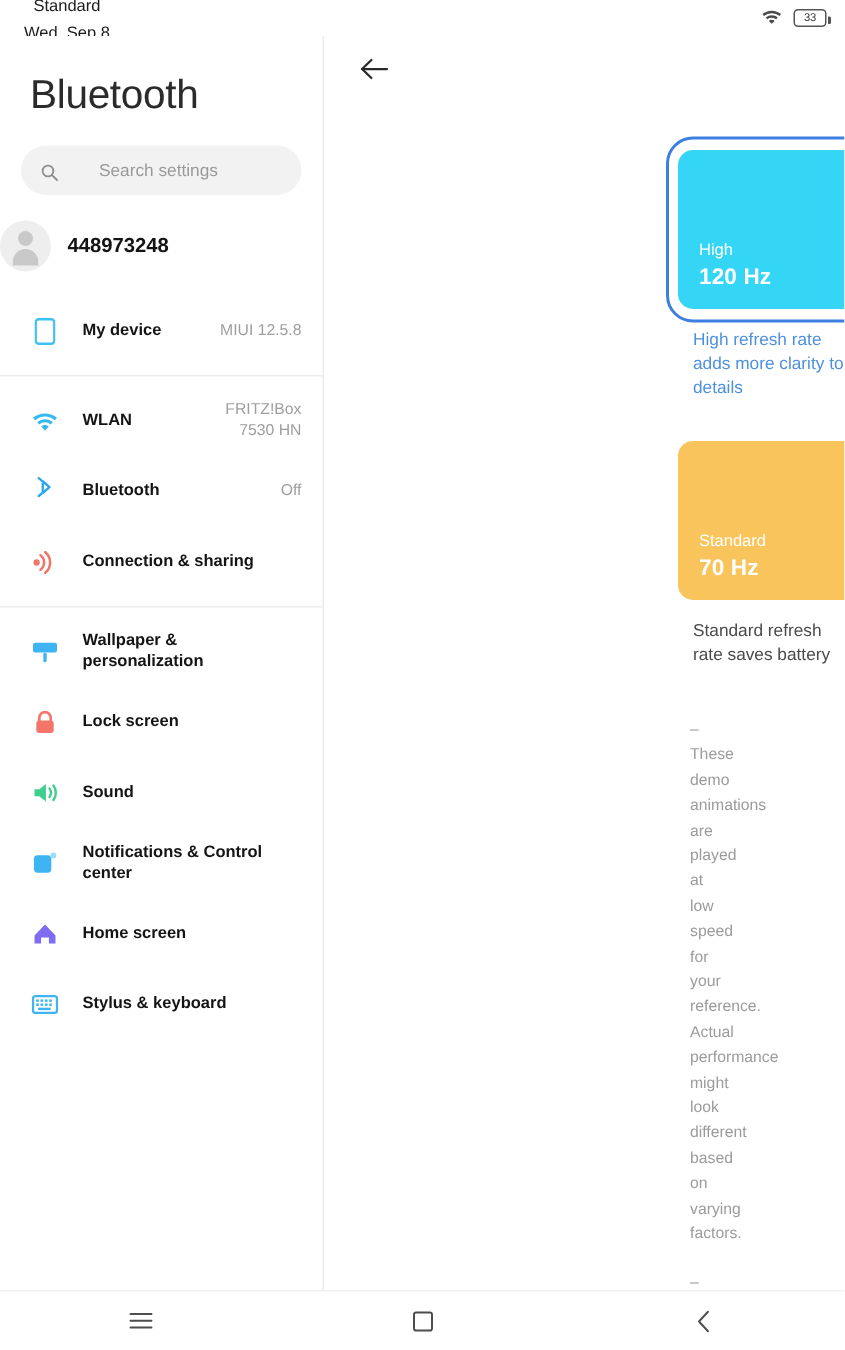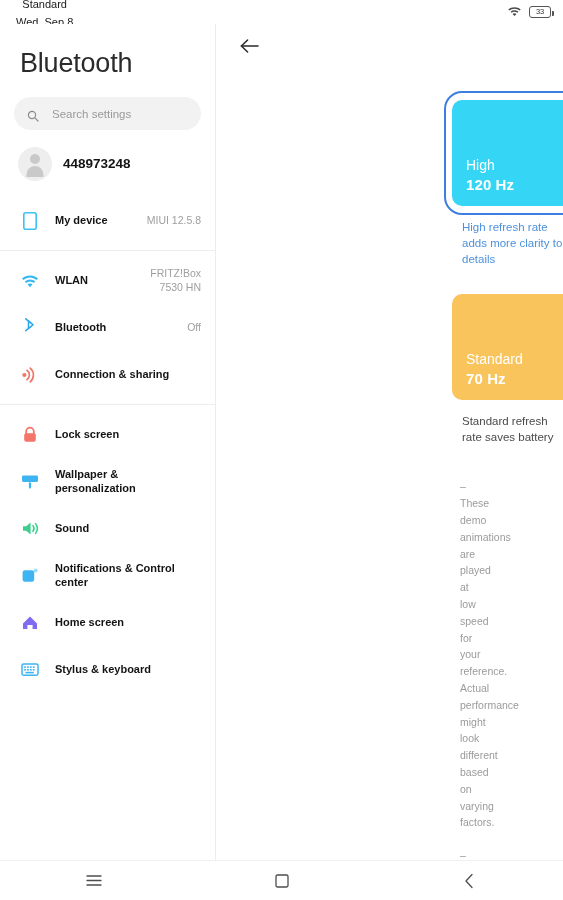--- a/index.html
+++ b/index.html
@@ -47,26 +47,26 @@
     border-right: 1px solid #ececec;
     overflow: hidden; background: #fff;
     position: relative;
   }
   .sb-title {
     font-size: 27px; color: #2b2b2b; font-weight: 400;
     padding: 24px 0 0 20px; letter-spacing: -0.2px;
   }
   .search {
     margin: 18px 14px 0 14px; height: 33px; border-radius: 17px;
-    background: #f2f2f2; display: flex; align-items: center; padding: 0 13px; gap: 13px;
+    background: #f2f2f2; display: flex; align-items: center; padding: 0 13px; gap: 27px;
   }
   .search-icon { width: 12px; height: 12px; flex: 0 0 12px; }
   .search-ph { font-size: 11.5px; color: #9a9a9a; }
 
-  .account { display: flex; align-items: center; gap: 11px; padding: 17px 14px 16px 18px; }
+  .account { display: flex; align-items: center; gap: 11px; padding: 17px 14px 16px 0; }
   .avatar {
     width: 34px; height: 34px; flex: 0 0 34px; border-radius: 50%;
     background: #eeeeee; position: relative;
   }
   .avatar::before {
     content:""; position:absolute; left:50%; top:7px; transform:translateX(-50%);
     width:10px; height:10px; border-radius:50%; background:#c9c9c9;
   }
   .avatar::after {
     content:""; position:absolute; left:50%; top:19px; transform:translateX(-50%);
@@ -107,21 +107,21 @@
     position: absolute; left: 228px; top: -9px; width: 327px; height: 124px;
     border: 2px solid #3d7fe0; border-radius: 18px; pointer-events: none;
   }
   .card {
     position: relative; margin-left: 236px; width: 311px; height: 106px;
     border-radius: 10px; overflow: hidden;
   }
   .card.high { background: #35d6f5; }
   .card.standard { background: #f9c45c; }
   .card-text { position: absolute; left: 14px; bottom: 12px; }
-  .card-kind { font-size: 14px; color: #ffffff; line-height: 1.25; }
+  .card-kind { font-size: 11px; color: #ffffff; line-height: 1.25; }
   .card-hz { font-size: 15px; color: #ffffff; font-weight: bold; line-height: 1.3; letter-spacing: 0.1px; }
 
   .hint { margin: 13px 0 0 246px; font-size: 11.5px; line-height: 1.4; }
   .hint.sel { color: #4d91dd; }
   .hint.plain { color: #4a4a4a; }
 
   .notes { margin: 33px 244px 0 244px; }
   .note { font-size: 10.5px; color: #9b9b9b; line-height: 1.6; margin-bottom: 16px; max-width: 290px; }
 
   
@@ -223,36 +223,36 @@
           </svg>
         </span>
         <span class="label semi">Connection &amp; sharing</span>
         <span class="value"></span>
       </div>
 
       <div class="divider"></div>
 
       <div class="row">
         <span class="ico">
+          <svg width="18" height="18" viewBox="0 0 18 18">
+            <rect x="1" y="2.5" width="16" height="6.5" rx="1.4" fill="#3eb4f2"></rect>
+            <rect x="7.9" y="9.2" width="2.2" height="6.3" rx="1" fill="#3eb4f2"></rect>
+          </svg>
+        </span>
+        <span class="label semi">Wallpaper &amp; personalization</span>
+      </div>
+
+      <div class="row">
+        <span class="ico">
           <svg width="16" height="18" viewBox="0 0 16 18">
             <path d="M4.2 7.6V5.5a3.8 3.8 0 0 1 7.6 0v2.1" fill="none" stroke="#f4766a" stroke-width="1.8" stroke-linecap="round"></path>
             <rect x="2.2" y="7.3" width="11.6" height="8.4" rx="2" fill="#f4766a"></rect>
           </svg>
         </span>
         <span class="label semi">Lock screen</span>
-      </div>
-
-      <div class="row">
-        <span class="ico">
-          <svg width="18" height="18" viewBox="0 0 18 18">
-            <rect x="1" y="2.5" width="16" height="6.5" rx="1.4" fill="#3eb4f2"></rect>
-            <rect x="7.9" y="9.2" width="2.2" height="6.3" rx="1" fill="#3eb4f2"></rect>
-          </svg>
-        </span>
-        <span class="label semi">Wallpaper &amp; personalization</span>
       </div>
 
 
       <div class="row">
         <span class="ico">
           <svg width="19" height="17" viewBox="0 0 19 17">
             <path d="M2 6.2h3.2L9.6 2.6v11.8L5.2 10.8H2z" fill="#3ecf8e"></path>
             <path d="M12 5.6a5 5 0 0 1 0 5.8" fill="none" stroke="#3ecf8e" stroke-width="1.6" stroke-linecap="round"></path>
             <path d="M14.6 3.6a8.3 8.3 0 0 1 0 9.8" fill="none" stroke="#3ecf8e" stroke-width="1.6" stroke-linecap="round"></path>
           </svg>

